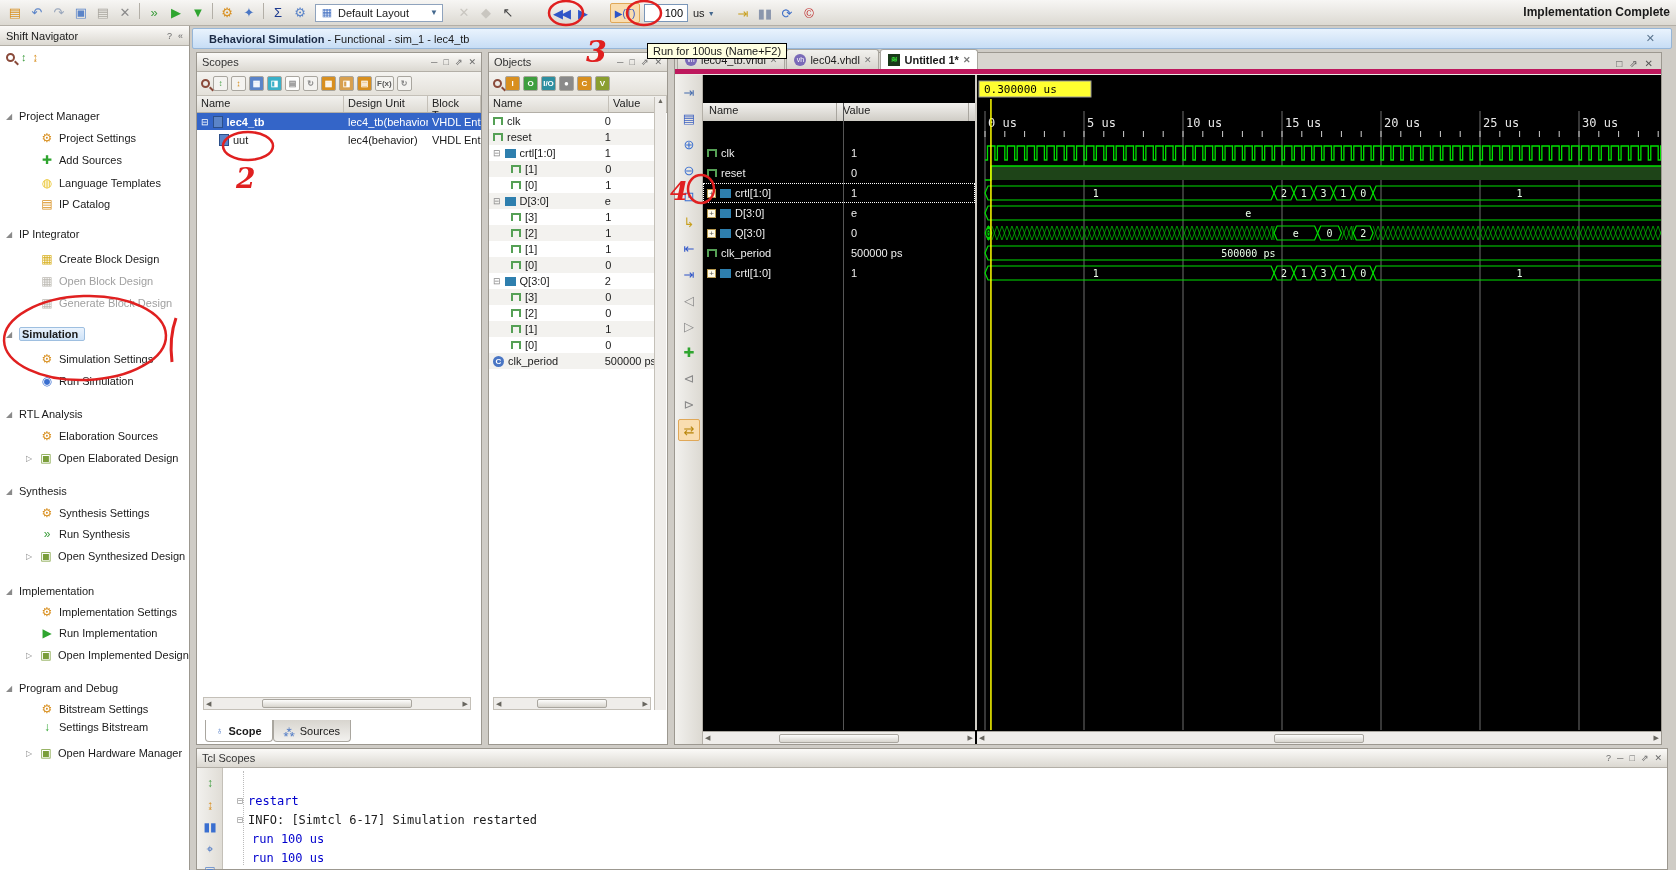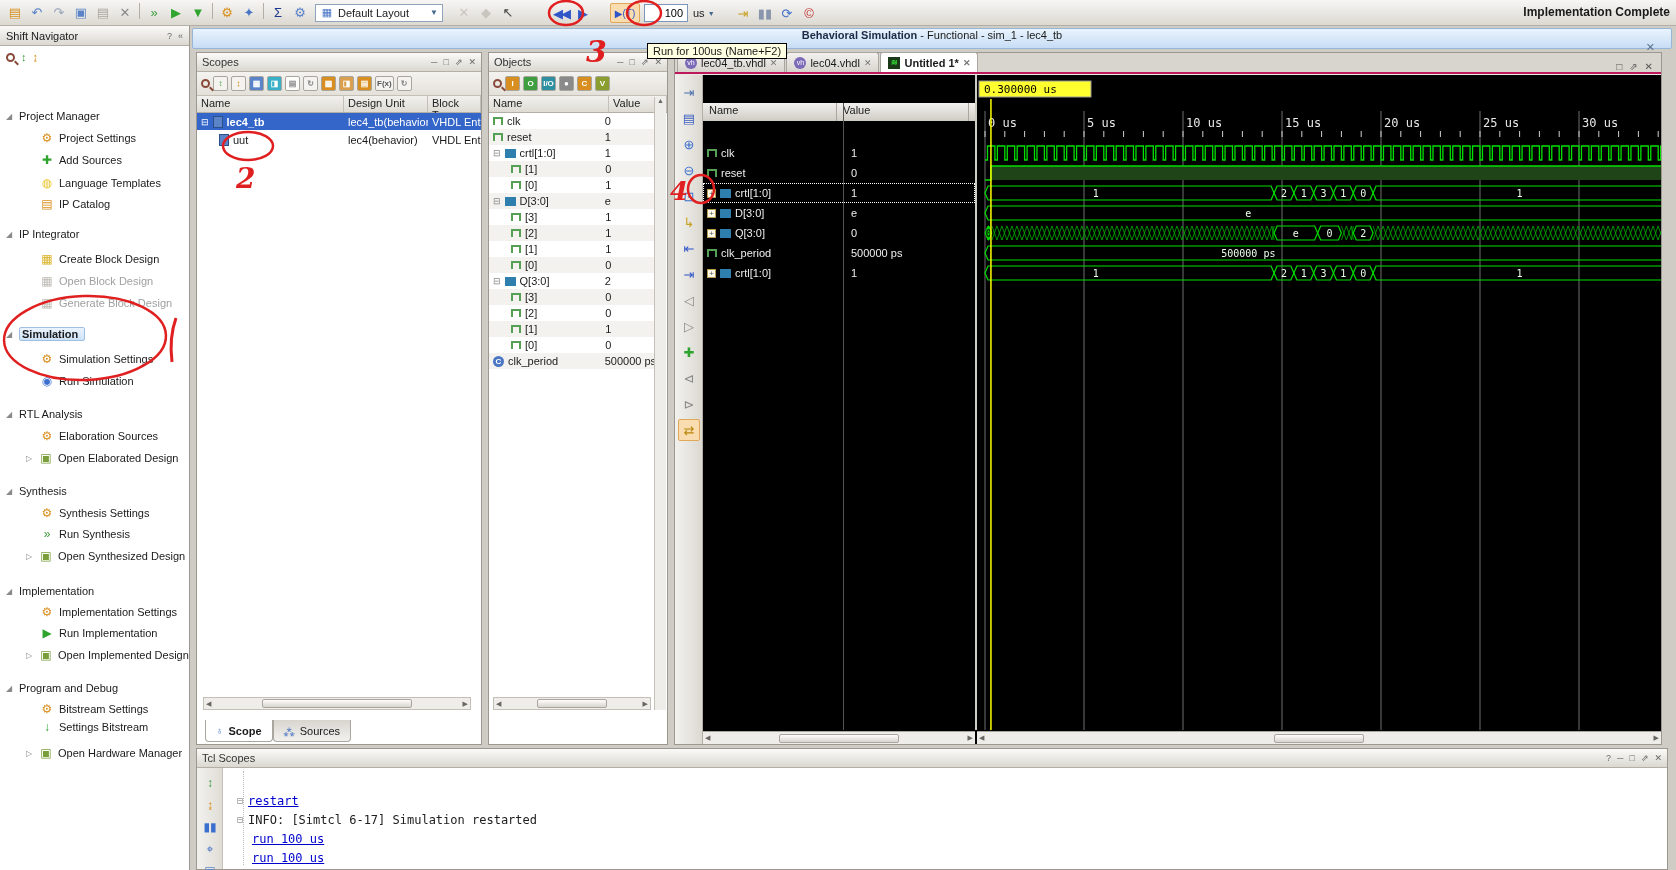--- a/index.html
+++ b/index.html
@@ -20,21 +20,21 @@
     text-align:right; padding:0 4px; font-size:11px; margin-left:4px; }
   #time-unit { display:inline-flex; align-items:center; gap:3px; width:32px; height:18px;
     padding:0 3px; margin-left:2px; font-size:11px; }
   .hl { background:#f9ddb0; border:1px solid #e0a858; border-radius:2px; }
   #status-text { position:absolute; right:6px; top:5px; font-weight:bold; font-size:12px; }
   #tooltip { position:absolute; left:647px; top:43px; background:#ffffe1; border:1px solid #000;
     padding:1px 5px; font-size:11px; z-index:60; white-space:nowrap; }
   
   #titlebar { position:absolute; left:192px; top:28px; width:1480px; height:21px;
     background:linear-gradient(#e9f3fd,#c7ddf5); border:1px solid #96b6d8; border-radius:2px;
-    display:flex; align-items:center; padding:0 16px;flex-direction:column; }
+    display:flex; align-items:center; padding:0 16px; }
   #titlebar b { color:#1b2a45; }
   #titlebar .close { margin-left:auto; color:#5a748e; font-size:11px; }
   
   .panel { position:absolute; background:#fff; border:1px solid #9c9890; }
   .phead { height:19px; background:linear-gradient(#fbfaf8,#dbd8d1); border-bottom:1px solid #b3afa7;
     display:flex; align-items:center; padding:0 5px; font-size:11px; color:#333; }
   .pctl { margin-left:auto; display:flex; gap:6px; color:#6a6a6a; font-size:9px; }
   .ptools { height:24px; background:linear-gradient(#f4f3f0,#e4e1da); border-bottom:1px solid #c4c0b8;
     display:flex; align-items:center; gap:3px; padding:0 4px; }
   .chip { min-width:15px; height:15px; border:1px solid #a9a69f; border-radius:2px;
@@ -68,21 +68,21 @@
   .fn-row .gl { font-size:12px; width:14px; text-align:center; }
   .fn-row.header { font-size:11px; }
   .fn-sel { background:linear-gradient(#eaf3fd,#cfe3f8); border:1px solid #9ebfe0; border-radius:2px;
     padding:0 6px 0 2px; }
   .fn-dis { color:#a0a0a0; }
   .exp { color:#8a8a8a; font-size:8px; width:8px; }
   
   #wavewin { position:absolute; left:674px; top:52px; width:988px; height:693px;
     background:#ece9e4; border:1px solid #9c9890; }
   #wtabs { height:21px; display:flex; align-items:flex-end; background:#d8d5cf;
-    border-bottom:2px solid #be185d; padding-left:2px; }
+    border-bottom:5px solid #be185d; padding-left:2px; }
   .wtab { height:20px; display:flex; align-items:center; gap:4px; padding:0 7px;
     border:1px solid #a9a69f; border-bottom:none; border-radius:3px 3px 0 0;
     background:linear-gradient(#f2f1ee,#d8d5cf); margin-right:1px; font-size:11px; }
   .wtab.active { background:#fff; font-weight:bold; }
   .wtab .x { color:#777; font-size:9px; }
   .vhdl-ico { width:12px; height:12px; border-radius:50%; background:#7a6ab8; color:#fff;
     font-size:7px; text-align:center; line-height:12px; }
   .wave-ico { width:12px; height:12px; background:#1a3a1a; color:#35e035; font-size:8px;
     text-align:center; line-height:12px; }
   #wctl { margin-left:auto; display:flex; gap:7px; padding:0 8px; color:#555; font-size:10px; align-items:center;}
@@ -120,21 +120,21 @@
   
   #tcl { position:absolute; left:196px; top:748px; width:1472px; height:122px; background:#fff;
     border:1px solid #9c9890; }
   #tcl-gutter { position:absolute; left:0; top:19px; width:26px; bottom:0;
     background:linear-gradient(90deg,#f2f1ee,#e0ddd6); border-right:1px solid #c4c0b8; }
   .tcl-gico { position:absolute; left:4px; width:18px; height:18px; display:flex; align-items:center;
     justify-content:center; font-size:12px; }
   .tcl-line { position:absolute; left:40px; height:17px; display:flex; align-items:center; gap:5px;
     font-family:"DejaVu Sans Mono", monospace; font-size:12px; white-space:pre; }
   .tcl-line .mk { color:#9a9a9a; font-size:10px; }
-  .cmd { color:#0000cd;text-decoration:underline; } .info { color:#202020; }
+  .cmd { color:#0000cd; } .info { color:#202020; }
   #tcl-guide { position:absolute; left:46px; top:22px; bottom:4px; border-left:1px dotted #bbb; }
   
   #anno { position:absolute; left:0; top:0; width:1676px; height:870px; pointer-events:none; z-index:50; }
 </style>
 </head>
 <body>
 
 <div id="toolbar">
   <span id="tb-left" style="display: flex;">
       <span class="tbi" style="color: rgb(216, 144, 32);">▤</span>

